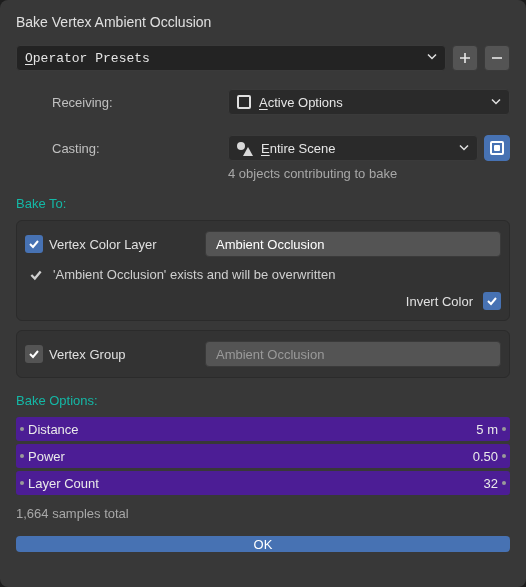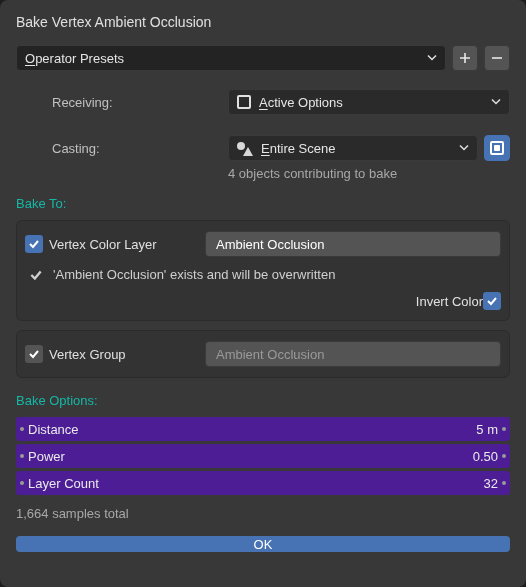--- a/index.html
+++ b/index.html
@@ -43,21 +43,21 @@
     border: 1px solid #3a3a3a;
     border-radius: 4px;
     display: flex;
     align-items: center;
     padding: 0 8px;
     color: #e5e5e5;
     position: relative;
     cursor: pointer;
   }
   .dropdown .underline { text-decoration: underline; text-decoration-thickness:1px; text-underline-offset:2px; }
-  .dropdown.light { background: #232323; }
+  .dropdown.light { background: #232323; font-family: Liberation Mono, monospace; }
   .chev {
     position: absolute; right: 8px; top: 50%; transform: translateY(-50%);
     color: #e0e0e0;
   }
   .sqbtn {
     width: 26px; height: 26px;
     background: #545454;
     border: 1px solid #3a3a3a;
     border-radius: 4px;
     display: flex; align-items: center; justify-content: center;
@@ -104,20 +104,21 @@
   .check-label {
     flex: 0 0 150px;
     color: #e0e0e0;
   }
   .note {
     color: #a8a8a8;
   }
   .note-row { display:flex; align-items:center; gap:10px; padding:2px 0 2px 4px;}
   .right-check {
     display: flex; align-items: center; justify-content: flex-end;
+    gap: 10px;
   }
   .slider {
     height: 24px;
     background: #4c1d95;
     border-radius: 3px;
     display: flex;
     align-items: center;
     justify-content: space-between;
     padding: 0 12px;
     color: #eaeaea;

